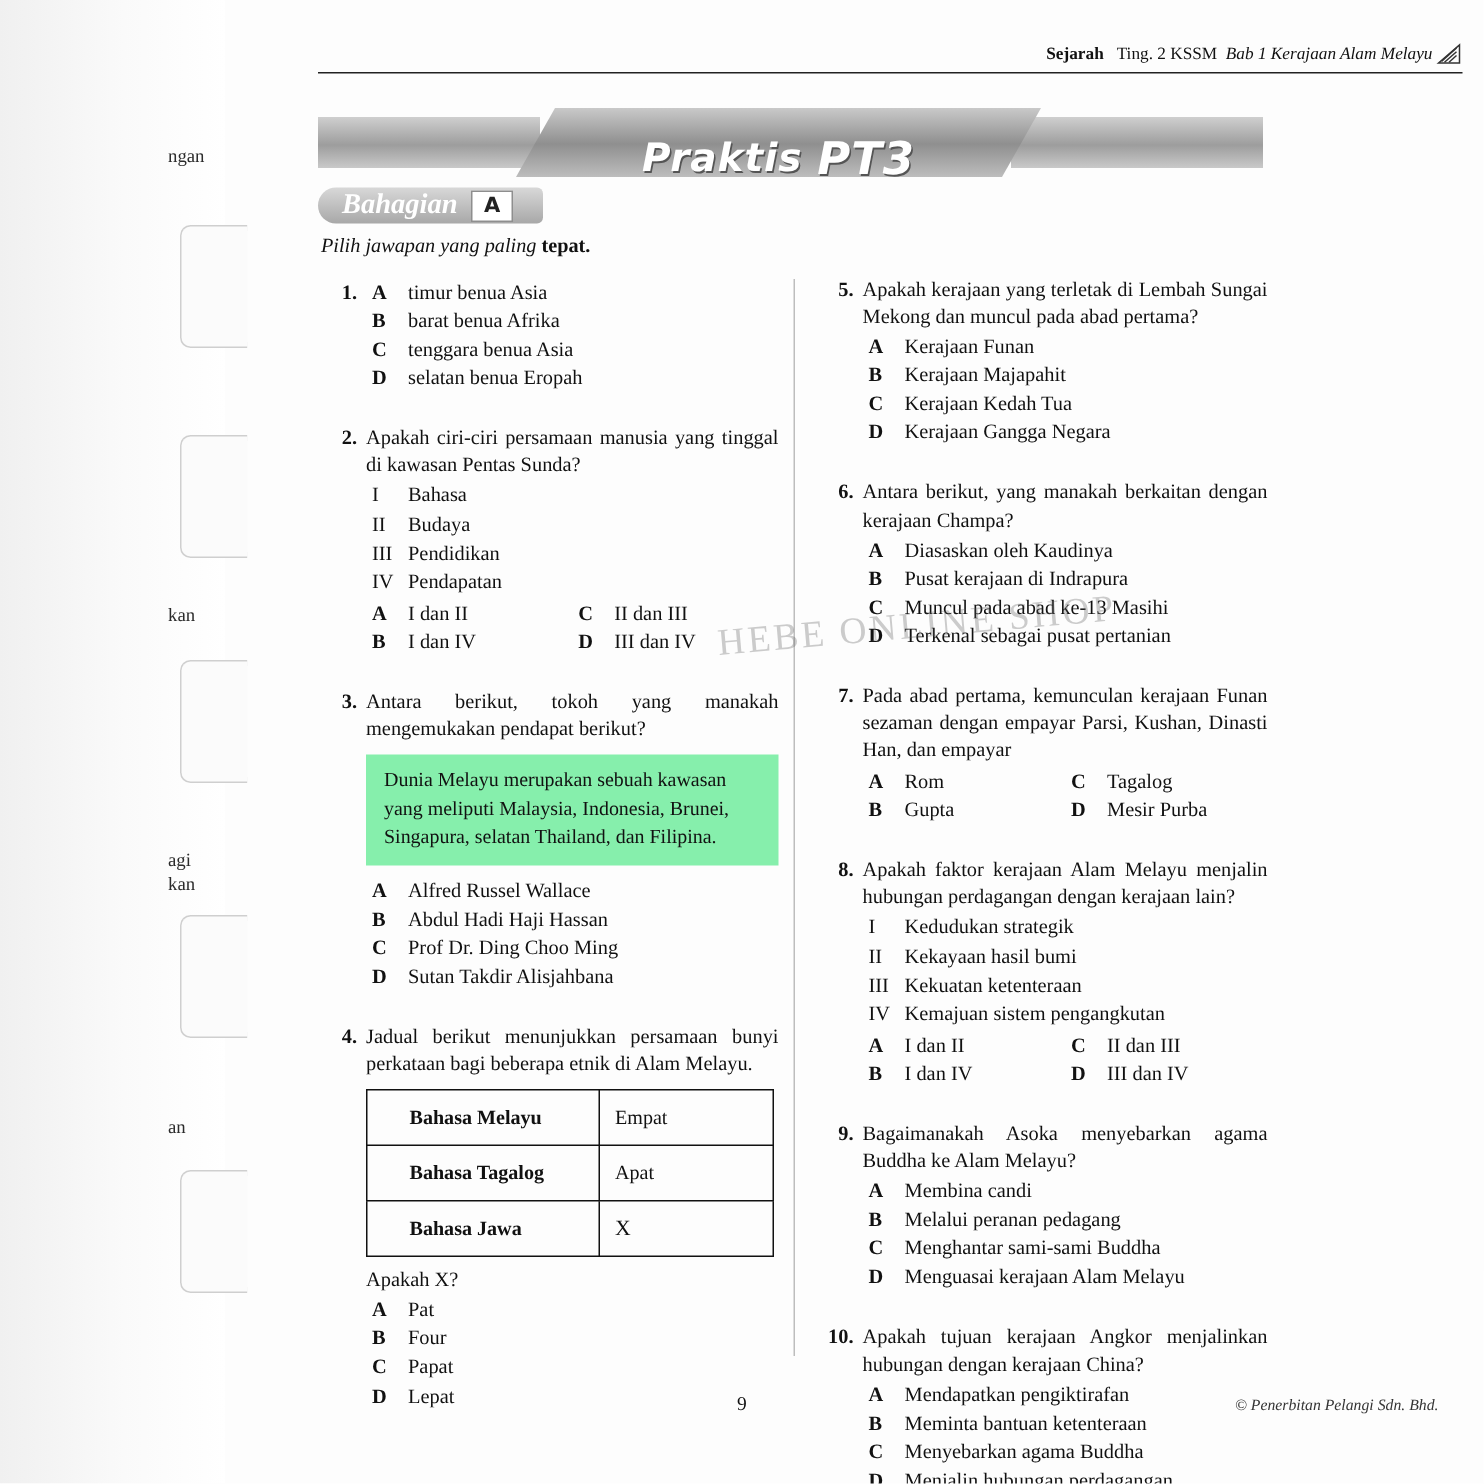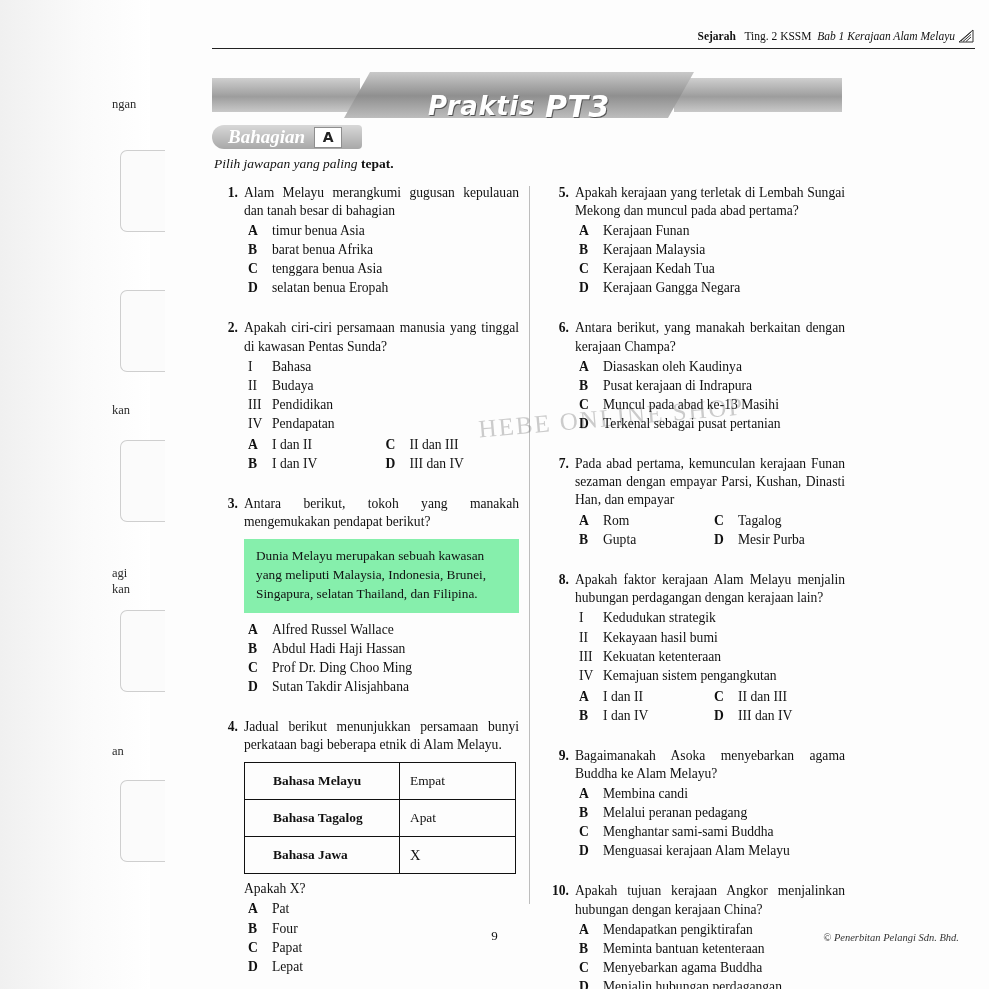--- a/index.html
+++ b/index.html
@@ -183,21 +183,20 @@
   <div class="instruction">
     <span>Pilih jawapan yang paling </span><b>tepat.</b>
   </div>
 
   <div class="divider"></div>
 
   <div class="col col-left">
 
     <div class="q">
       <div class="num">1.</div>
-      <div class="stem">Alam Melayu merangkumi gugusan kepulauan dan tanah besar di bahagian</div>
       <div class="opts">
         <div class="opt"><span class="lbl">A</span><span>timur benua Asia</span></div>
         <div class="opt"><span class="lbl">B</span><span>barat benua Afrika</span></div>
         <div class="opt"><span class="lbl">C</span><span>tenggara benua Asia</span></div>
         <div class="opt"><span class="lbl">D</span><span>selatan benua Eropah</span></div>
       </div>
     </div>
 
     <div class="q" style="margin-top:22px">
       <div class="num">2.</div>
@@ -257,21 +256,21 @@
     </div>
   </div>
 
   <div class="col col-right">
 
     <div class="q">
       <div class="num">5.</div>
       <div class="stem">Apakah kerajaan yang terletak di Lembah Sungai Mekong dan muncul pada abad pertama?</div>
       <div class="opts">
         <div class="opt"><span class="lbl">A</span><span>Kerajaan Funan</span></div>
-        <div class="opt"><span class="lbl">B</span><span>Kerajaan Malaysia</span></div>
+        <div class="opt"><span class="lbl">B</span><span>Kerajaan Majapahit</span></div>
         <div class="opt"><span class="lbl">C</span><span>Kerajaan Kedah Tua</span></div>
         <div class="opt"><span class="lbl">D</span><span>Kerajaan Gangga Negara</span></div>
       </div>
     </div>
 
     <div class="q" style="margin-top:22px">
       <div class="num">6.</div>
       <div class="stem">Antara berikut, yang manakah berkaitan dengan kerajaan Champa?</div>
       <div class="opts">
         <div class="opt"><span class="lbl">A</span><span>Diasaskan oleh Kaudinya</span></div>

